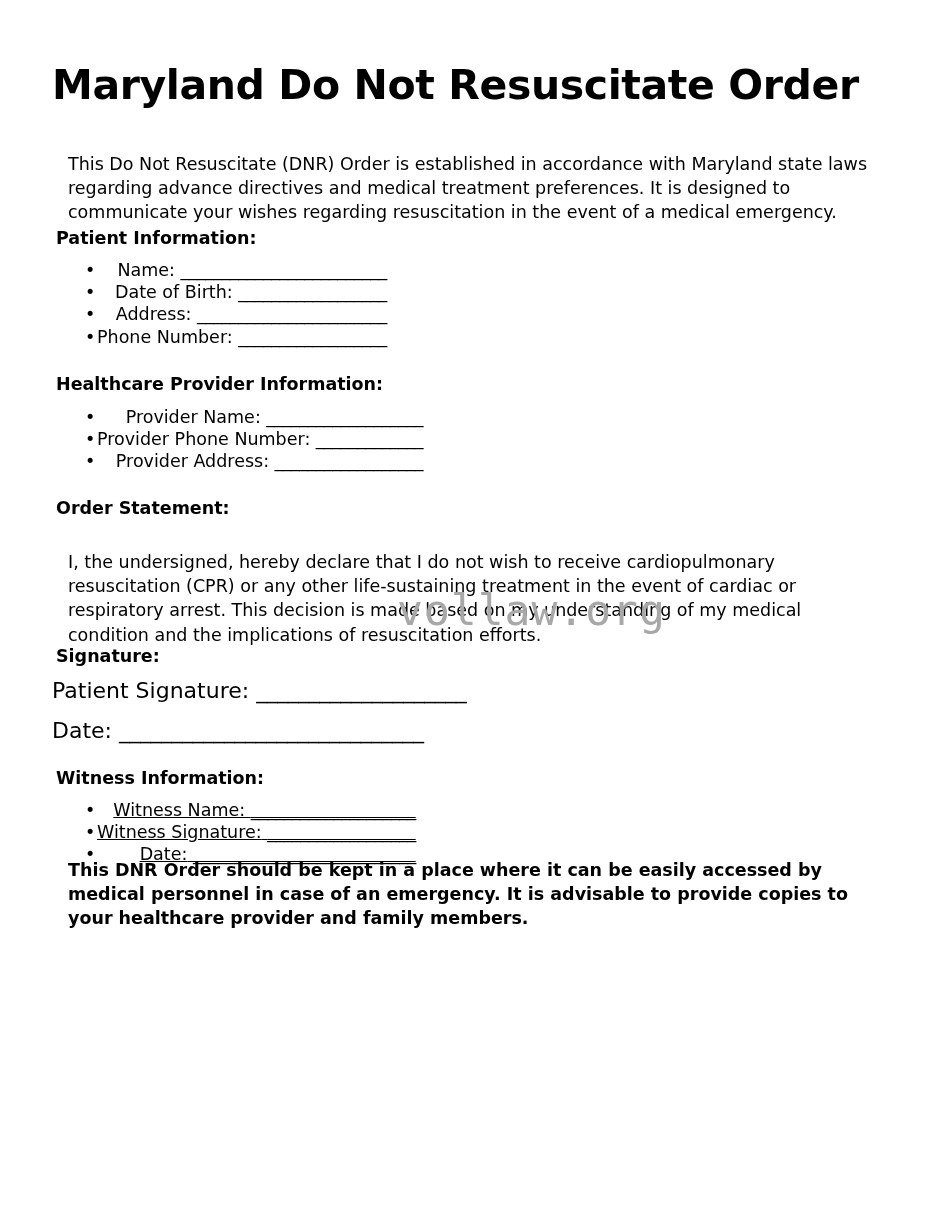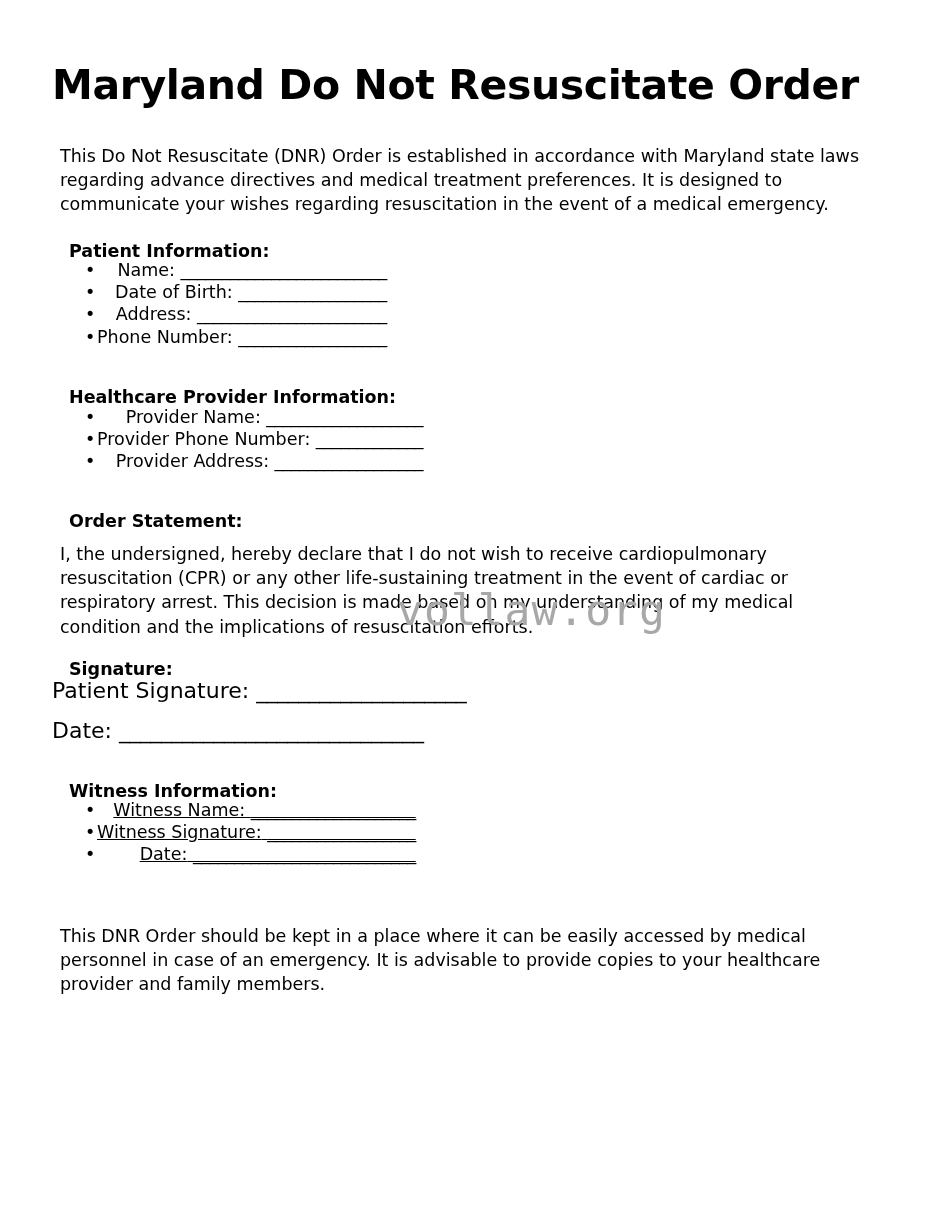--- a/index.html
+++ b/index.html
@@ -36,34 +36,34 @@
     padding: 0;
     position: absolute;
     left: 0;
     top: 62px;
     white-space: nowrap;
   }
   .body-text {
     font-family: "DejaVu Sans", sans-serif;
     font-size: 17.5px;
     line-height: 24.2px;
-    margin: 8px;
+    margin: 16px;
   }
   .para-intro {
     position: absolute;
     left: 0;
     top: 136px;
     width: 843px;
   }
   h2.section-head {
     font-family: "DejaVu Sans", sans-serif;
     font-weight: bold;
     font-size: 17.5px;
     line-height: 24px;
-    margin: 17px;
+    margin: 4px;
     padding: 0;
     position: absolute;
     left: 0;
     white-space: nowrap;
   }
   ul.field-list {
     list-style: none;
     margin: 0;
     padding: 0;
     position: absolute;
@@ -100,22 +100,23 @@
   }
   .para-order {
     position: absolute;
     left: 0;
     top: 534px;
     width: 800px;
   }
   .para-closing {
     position: absolute;
     left: 0;
-    top: 916px;
+    top: 842px;
     width: 815px;
+    font-weight: bold;
   }
   .watermark {
     position: absolute;
     left: 345px;
     top: 594px;
     font-family: "DejaVu Sans Mono", monospace;
     font-size: 43px;
     line-height: 33px;
     color: #a8a8a8;
     letter-spacing: 1px;

